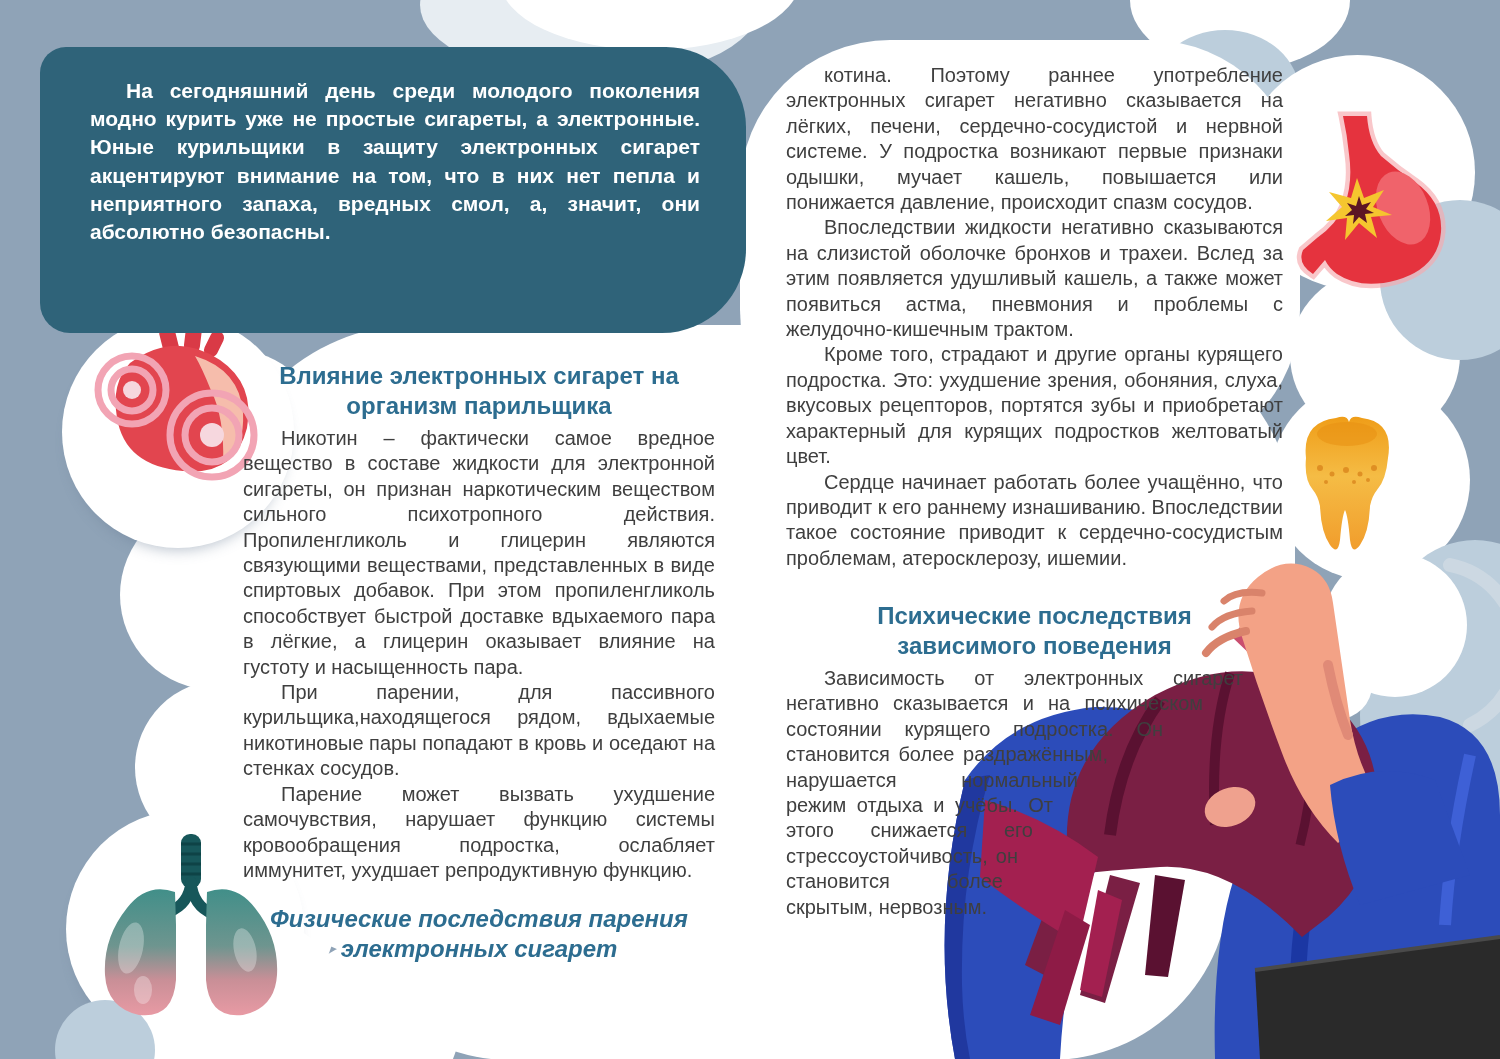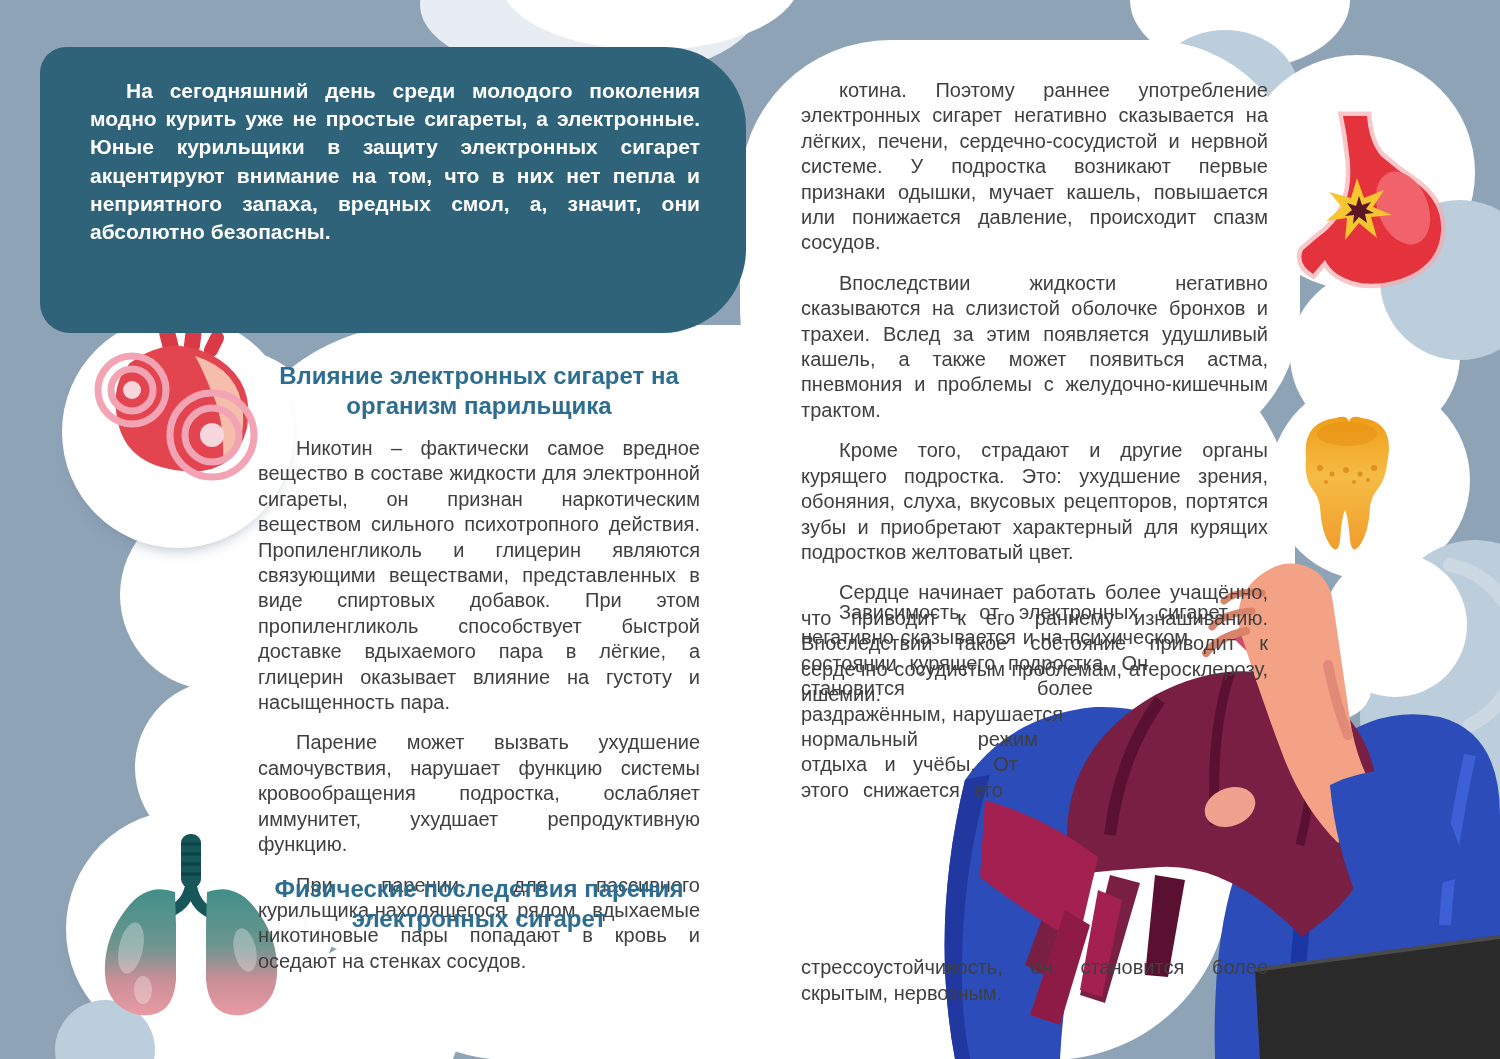--- a/index.html
+++ b/index.html
@@ -17,21 +17,21 @@
     position:absolute;left:40px;top:47px;width:706px;height:286px;
     background:#2f6379;border-radius:26px 80px 84px 30px;
     box-sizing:border-box;padding:30px 46px 0 50px;
     color:#ffffff;font-weight:bold;font-size:21px;line-height:28.2px;
     text-align:justify;z-index:5;
   }
   .intro p{margin:0;text-indent:36px;}
   .intro .yellow{color:#e3e53a;}
   
   .txtblock{position:absolute;z-index:6;color:#3f3f3f;}
-  .txtblock p{margin:15px;font-size:20px;line-height:25.4px;text-align:justify;text-indent:38px;}
+  .txtblock p{margin:0;font-size:20px;line-height:25.4px;text-align:justify;text-indent:38px;}
   .hd{color:#2d6d90;font-weight:bold;font-size:24px;line-height:30px;text-align:center;margin:16px auto 5px;}
   .hd.narrow{max-width:430px;}
   .fl{float:right;clear:right;height:25.4px;}
   svg{position:absolute;overflow:visible;}
   .z4{z-index:4;} .z3{z-index:3;}
 </style>
 </head>
 <body>
 
 <div>
@@ -191,30 +191,31 @@
 
   <path d="M400,240 Q450,215 505,235 L540,330 L430,360 Q405,300 400,240 Z" fill="#2c4cba"></path>
 
   <path d="M325,425 L570,392 L570,514 L330,514 Z" fill="#2a2a2a"></path>
   <path d="M325,425 L570,392" stroke="#4a4a4a" stroke-width="4" fill="none"></path>
 </svg>
 
 <div class="txtblock" style="left:243px;top:345px;width:472px;">
   <div class="hd narrow">Влияние электронных сигарет на организм парильщика</div>
   <p>Никотин – фактически самое вредное вещество в составе жидкости для электронной сигареты, он признан наркотическим веществом сильного психотропного действия. Пропиленгликоль и глицерин являются связующими веществами, представленных в виде спиртовых добавок. При этом пропиленгликоль способствует быстрой доставке вдыхаемого пара в лёгкие, а глицерин оказывает влияние на густоту и насыщенность пара.</p>
+  <p>При парении, для пассивного курильщика,находящегося рядом, вдыхаемые никотиновые пары попадают в кровь и оседают на стенках сосудов.</p>
   <p>Парение может вызвать ухудшение самочувствия, нарушает функцию системы кровообращения подростка, ослабляет иммунитет, ухудшает репродуктивную функцию.</p>
-  <p>При парении, для пассивного курильщика,находящегося рядом, вдыхаемые никотиновые пары попадают в кровь и оседают на стенках сосудов.</p>
-</div>
-<div class="txtblock" style="left:243px;top:858px;width:472px;">
+</div>
+<div class="txtblock" style="left:243px;top:888px;width:472px;font-style:italic;">
   <div class="hd narrow">Физические последствия парения электронных сигарет</div>
 </div>
 
 <div class="txtblock" style="left:786px;top:63px;width:497px;">
   <p>котина. Поэтому раннее употребление электронных сигарет негативно сказывается на лёгких, печени, сердечно-сосудистой и нервной системе. У подростка возникают первые признаки одышки, мучает кашель, повышается или понижается давление, происходит спазм сосудов.</p>
   <p>Впоследствии жидкости негативно сказываются на слизистой оболочке бронхов и трахеи. Вслед за этим появляется удушливый кашель, а также может появиться астма, пневмония и проблемы с желудочно-кишечным трактом.</p>
   <p>Кроме того, страдают и другие органы курящего подростка. Это: ухудшение зрения, обоняния, слуха, вкусовых рецепторов, портятся зубы и приобретают характерный для курящих подростков желтоватый цвет.</p>
   <p>Сердце начинает работать более учащённо, что приводит к его раннему изнашиванию. Впоследствии такое состояние приводит к сердечно-сосудистым проблемам, атеросклерозу, ишемии.</p>
 </div>
 <div class="txtblock" style="left:786px;top:585px;width:497px;">
+  <div class="hd narrow">Психические последствия зависимого поведения</div>
   <p>
     <span class="fl" style="width:10px"></span><span class="fl" style="width:40px"></span><span class="fl" style="width:80px"></span><span class="fl" style="width:120px"></span><span class="fl" style="width:175px"></span><span class="fl" style="width:205px"></span><span class="fl" style="width:230px"></span><span class="fl" style="width:250px"></span><span class="fl" style="width:265px"></span><span class="fl" style="width:280px"></span><span class="fl" style="width:290px"></span><span class="fl" style="width:298px"></span><span class="fl" style="width:305px"></span><span class="fl" style="width:310px"></span><span>Зависимость от электронных сигарет негативно сказывается и на психическом состоянии курящего подростка. Он становится более раздражённым, нарушается нормальный режим отдыха и учёбы. От этого снижается его стрессоустойчивость, он становится более скрытым, нервозным.</span>
   </p>
 </div>
 
 </body></html>

